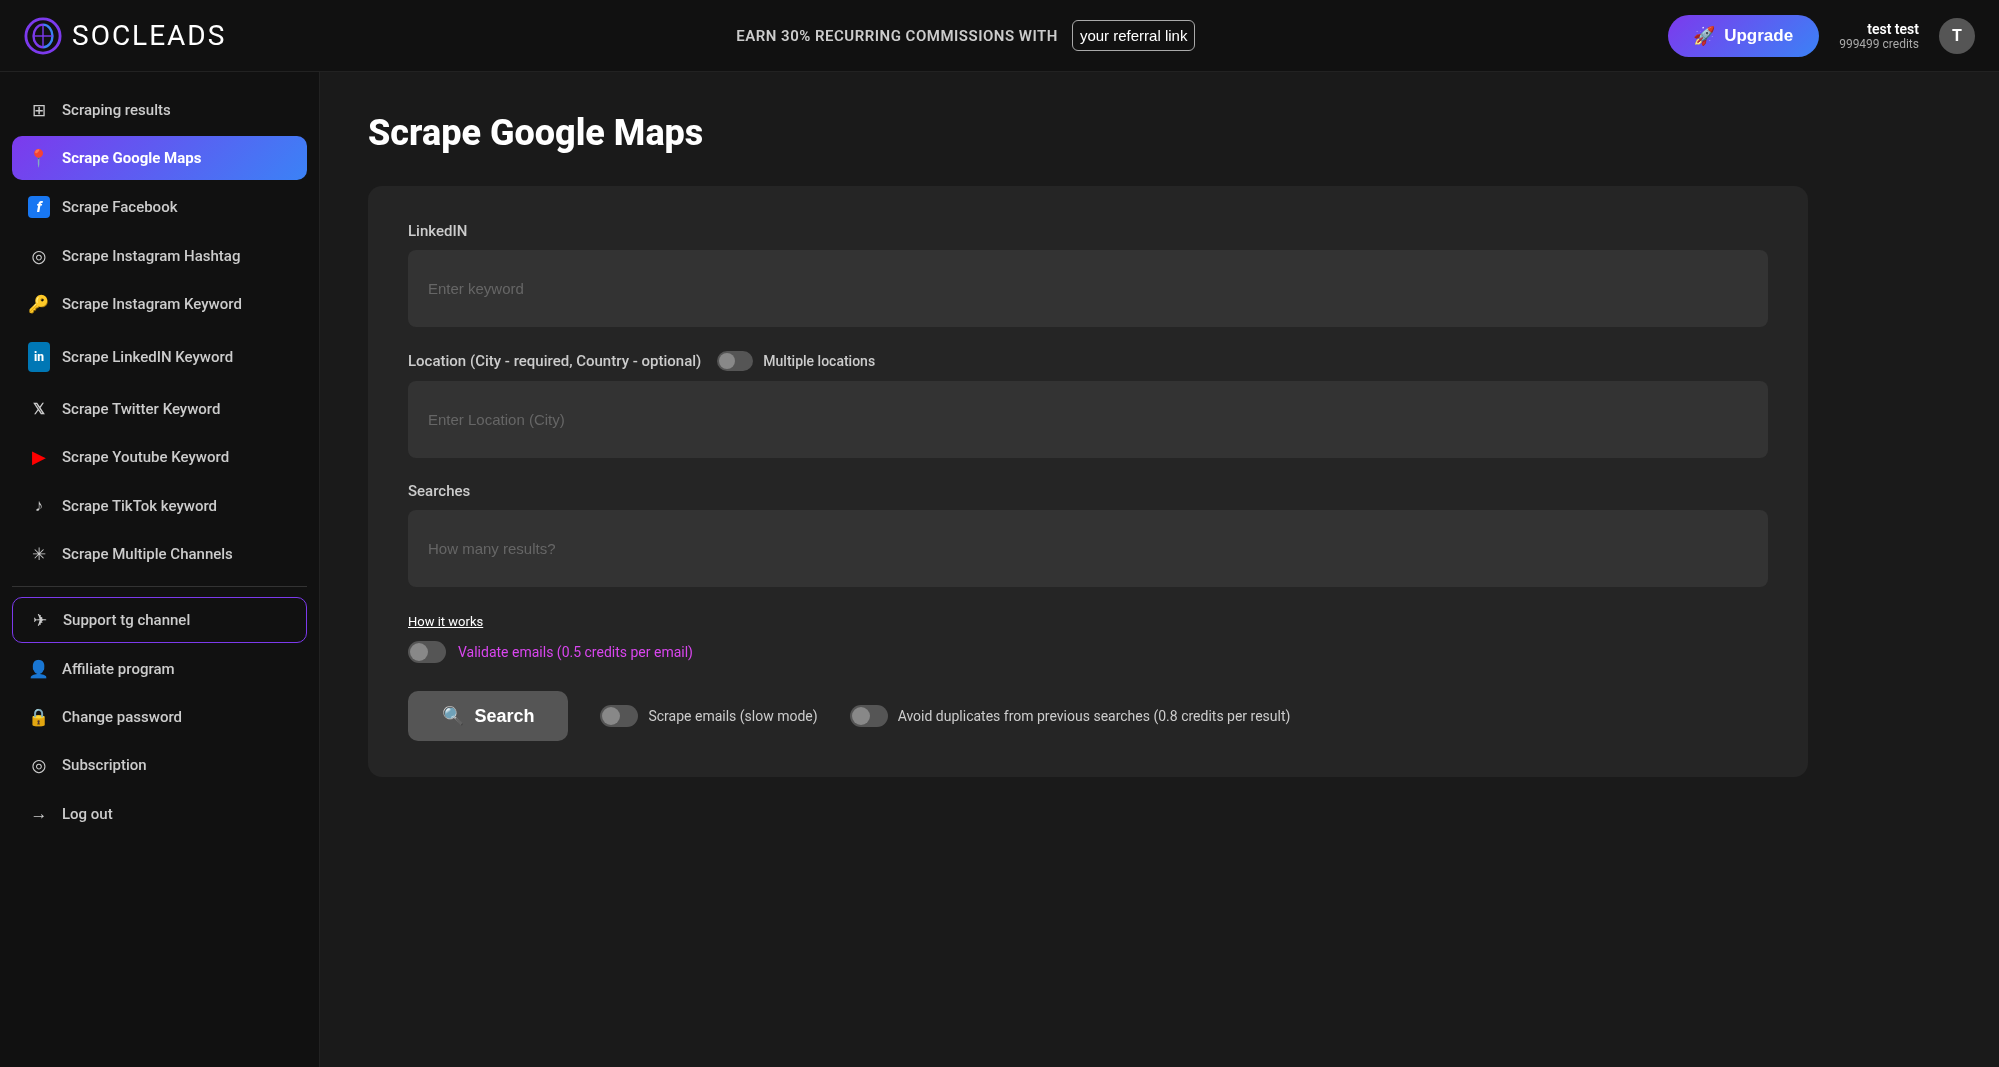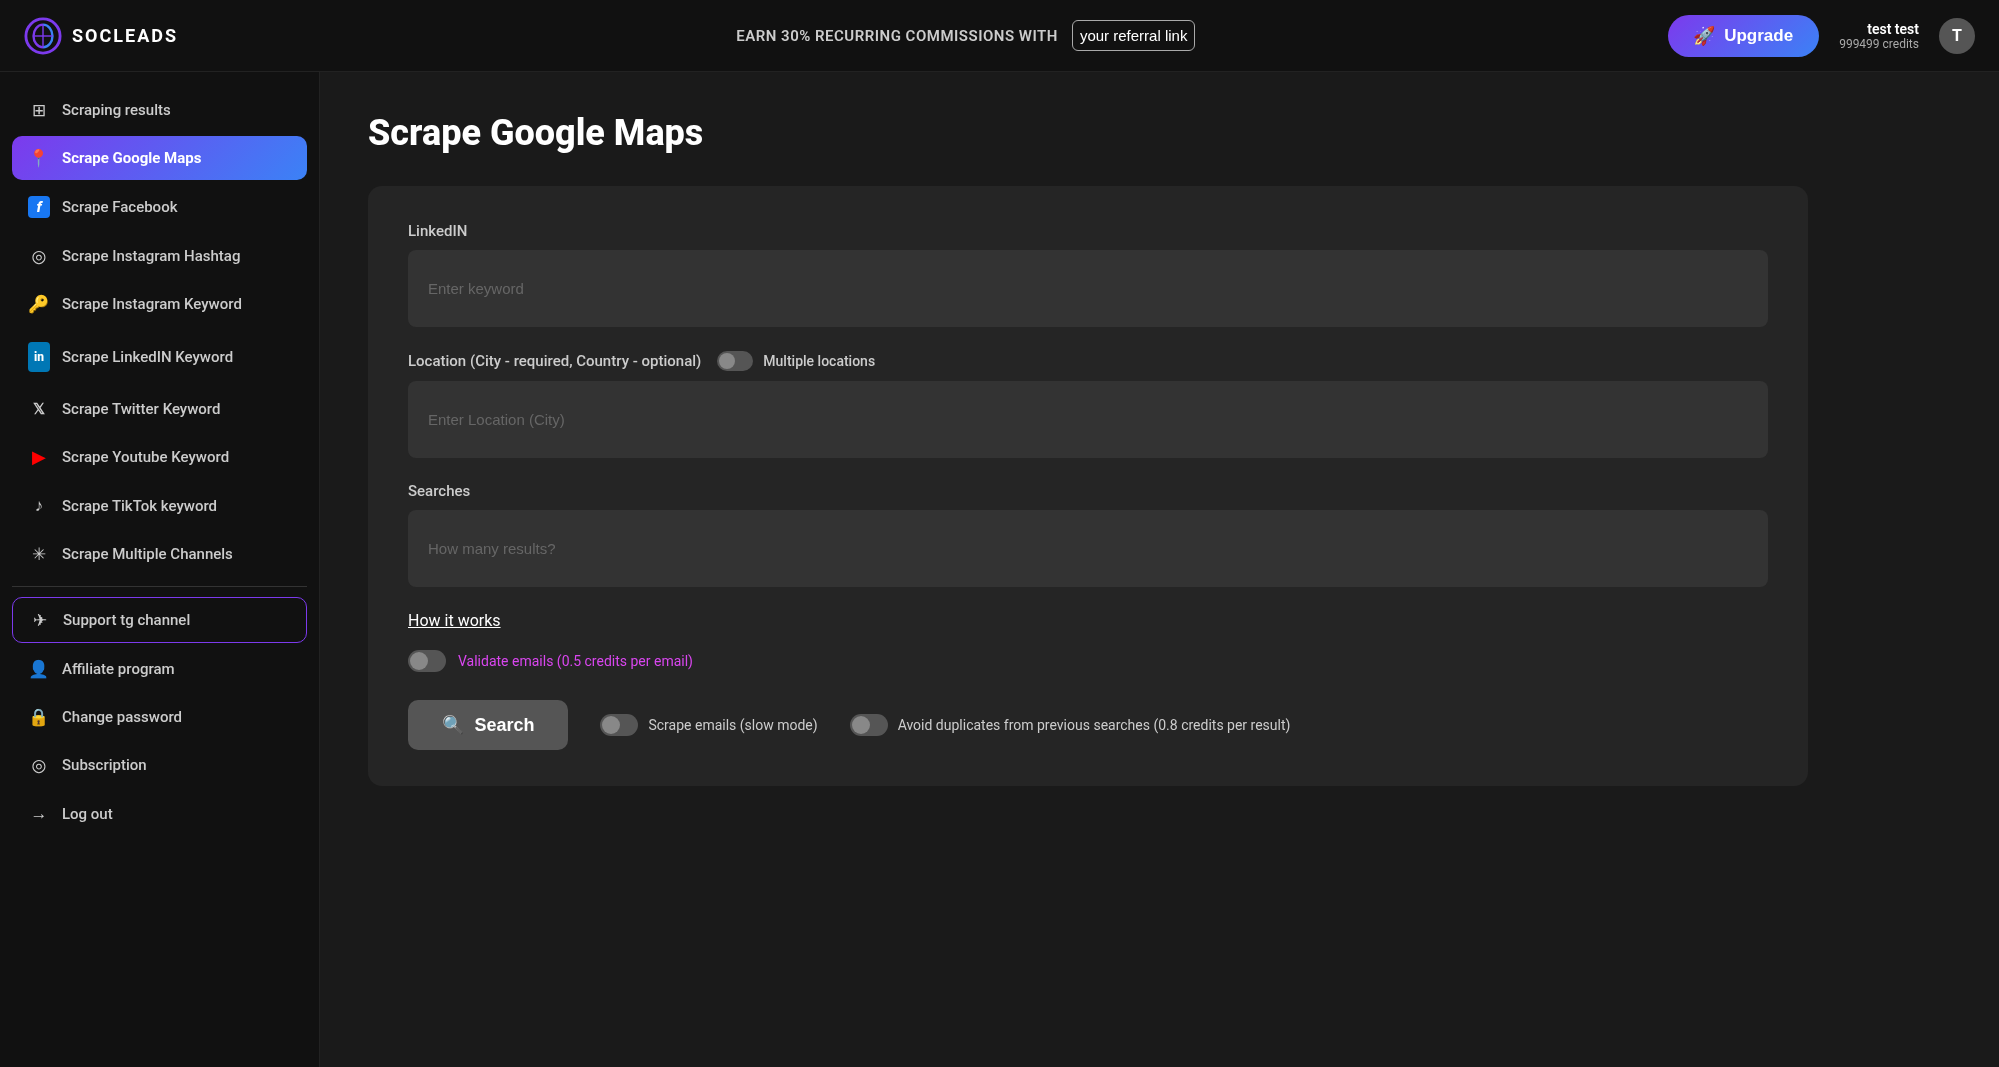--- a/index.html
+++ b/index.html
@@ -29,22 +29,22 @@
       display: flex;
       align-items: center;
       gap: 10px;
       min-width: 240px;
     }
     .logo-icon {
       width: 38px;
       height: 38px;
     }
     .logo-text {
-      font-size: 18px;
-      font-weight: 700;
+      font-size: 28px;
+      font-weight: 400;
       letter-spacing: 2px;
       color: #fff;
     }
     .header-middle {
       flex: 1;
       display: flex;
       align-items: center;
       justify-content: center;
       gap: 14px;
       font-size: 15px;
@@ -228,25 +228,25 @@
       height: 16px;
       background: #888;
       border-radius: 50%;
       top: 2px;
       left: 2px;
       transition: left 0.2s;
     }
 
     .how-it-works {
       color: #fff;
-      font-size: 16px;
+      font-size: 13px;
       text-decoration: underline;
       cursor: pointer;
       display: inline-block;
-      margin-bottom: 20px;
+      margin-bottom: 12px;
     }
 
     
     .validate-row {
       display: flex;
       align-items: center;
       gap: 12px;
       margin-bottom: 28px;
     }
     .small-toggle {

